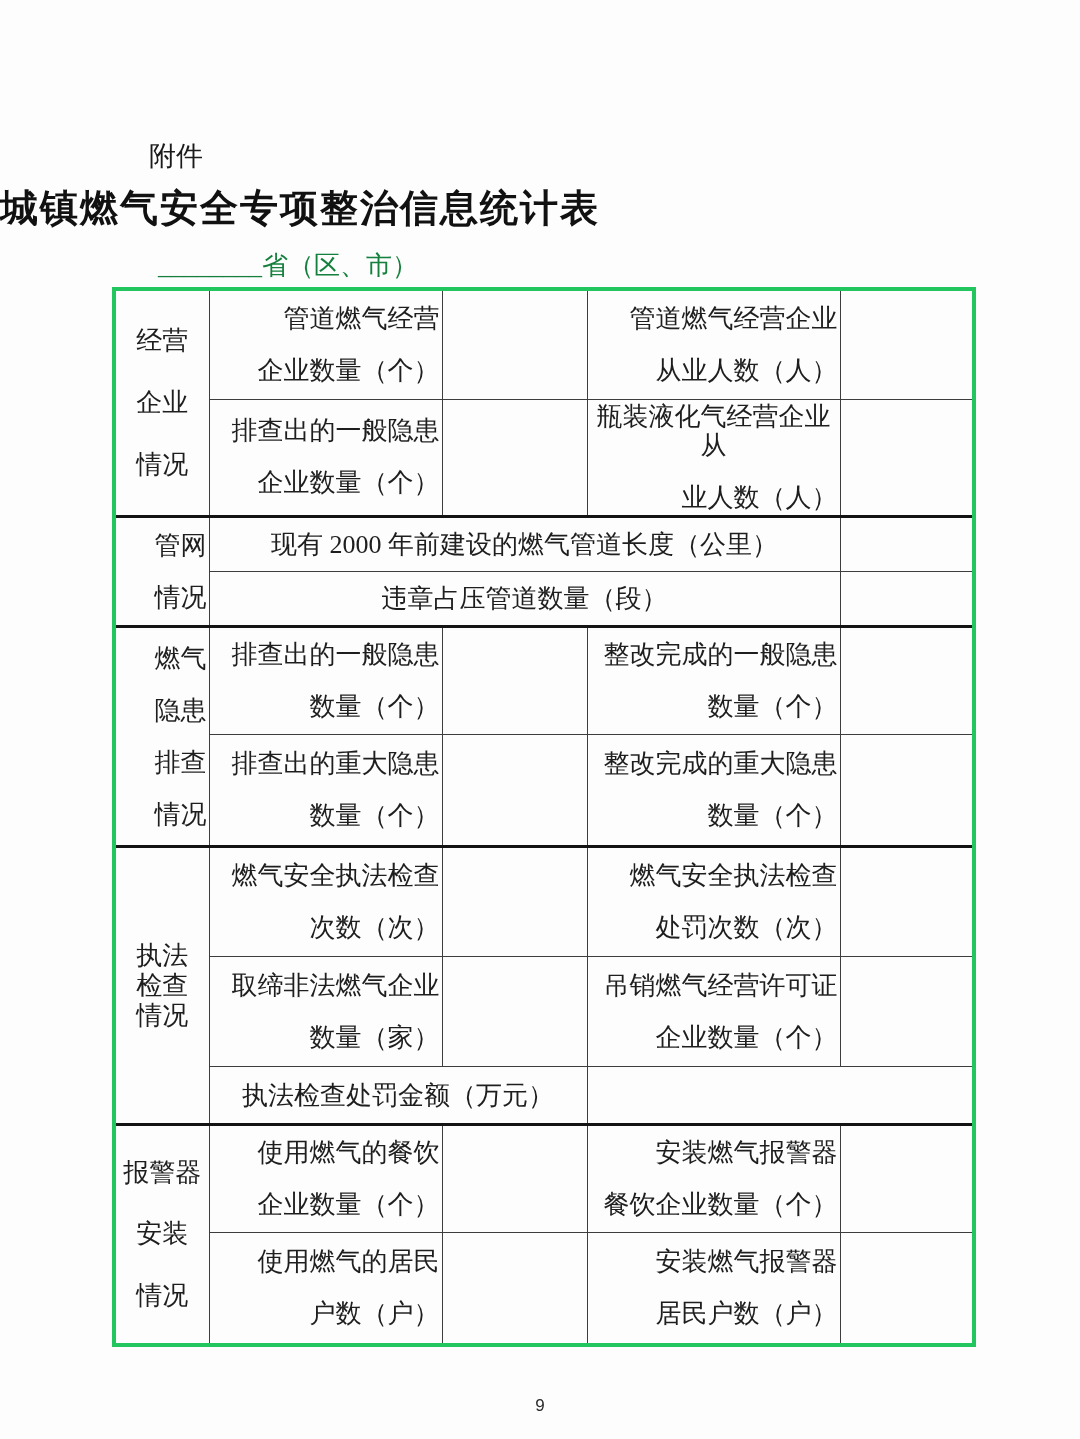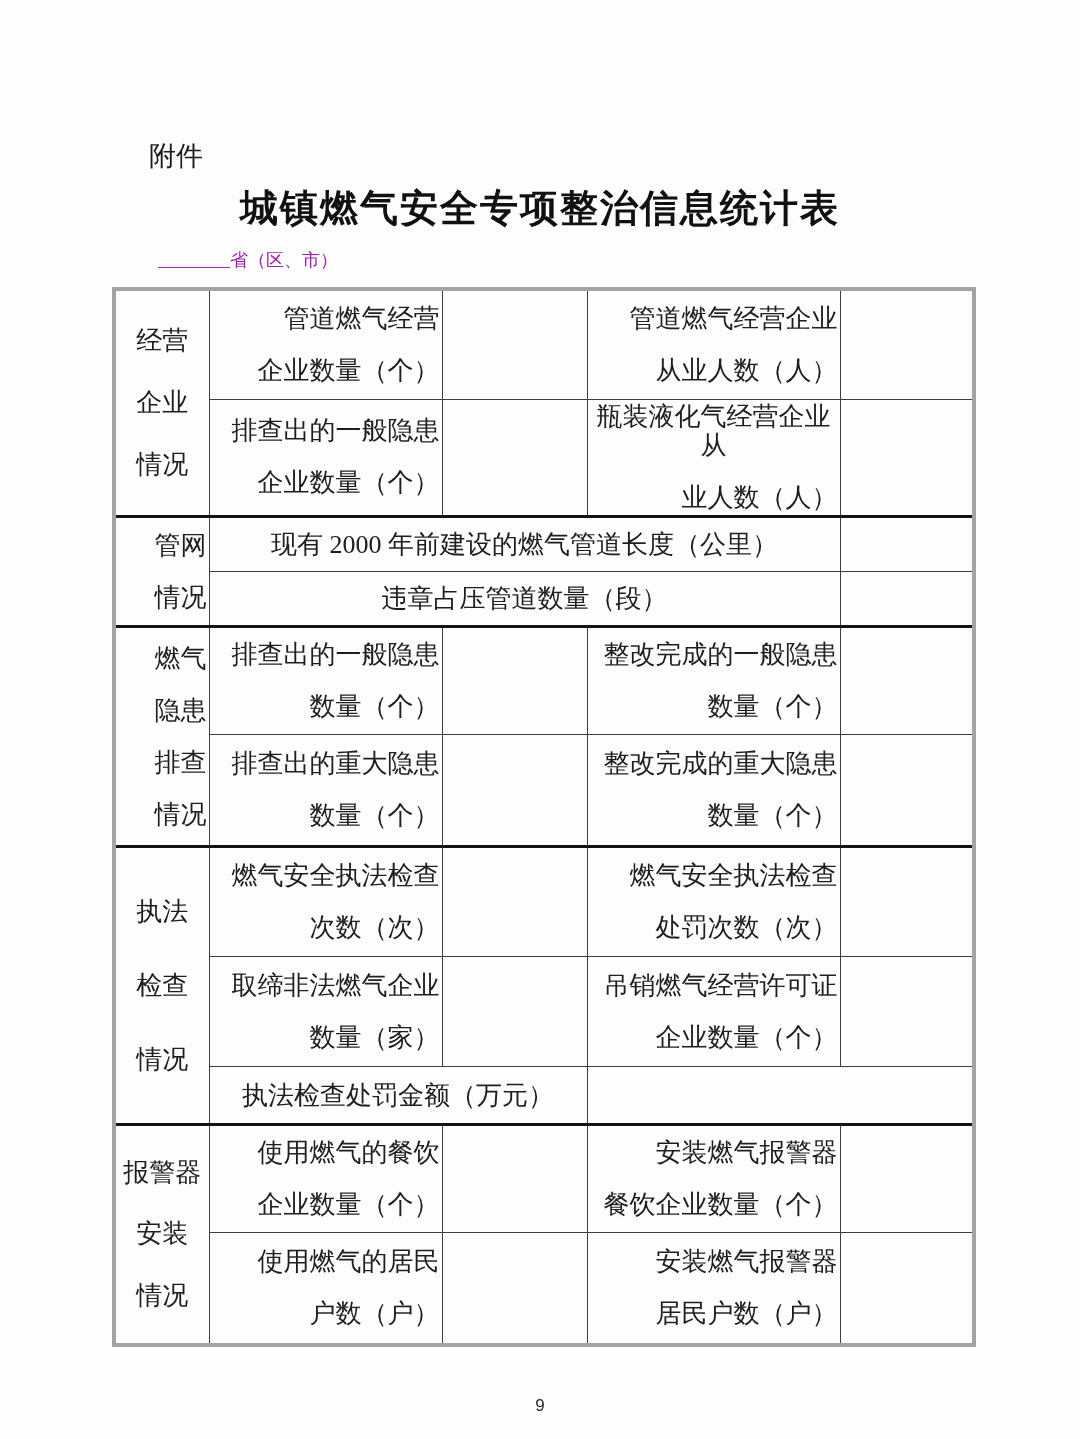--- a/index.html
+++ b/index.html
@@ -11,49 +11,49 @@
     position:relative;
     overflow:hidden;
   }
   .attachment {
     position:absolute; left:149px; top:138px;
     font-size:27px; font-weight:500;
     font-family:"Liberation Sans","DejaVu Sans",sans-serif;
   }
   .title {
     position:absolute; top:183px; left:0; width:100%;
-    text-align:center; font-size:38px; font-weight:bold;
+    font-size:38px; font-weight:bold;
     letter-spacing:2px; color:#111;
   }
   .subhead {
     position:absolute; top:248px; left:112px; width:860px;
-    font-size:18px; display:flex; justify-content:space-between;
-    padding:0 64px 0 46px; color:#a21caf;
+    font-size:26px; display:flex; justify-content:space-between;
+    padding:0 64px 0 46px; color:#15803d;
   }
   .subhead .blank { letter-spacing:0; }
   table.form {
     position:absolute; left:112px; top:287px; width:860px;
     border-collapse:collapse; table-layout:fixed;
-    border:4px solid #a3a3a3;
+    border:4px solid #22c55e;
   }
   table.form td {
     border:1.5px solid #3d3d3d;
     text-align:center; vertical-align:middle;
     font-size:26px; padding:2px; color:#1e1e1e;
     overflow:hidden;
   }
   tr.sec-top > td { border-top:3.5px solid #141414; }
   .c1 { width:95px; } .c2 { width:233px; } .c3 { width:145px; }
   .c4 { width:253px; } .c5 { width:134px; }
   tr.h110 { height:110px; } tr.h55 { height:55px; }
   tr.h108 { height:108px; } tr.h112 { height:112px; }
   tr.h58  { height:58px; }
   .stack { display:flex; flex-direction:column; align-items:center; justify-content:center; }
   .stack span { line-height:1.15; display:block; }
-  .g26 { gap:22px;align-items:flex-end; } .g32 { gap:32px; } .g44 { gap:44px; }
+  .g26 { gap:22px;align-items:flex-end; } .g32 { gap:32px; } .g44 { }
   .pageno {
     position:absolute; top:1396px; left:0; width:100%;
     text-align:center; font-size:17px; color:#2b2b2b;
     font-family:"Liberation Sans","DejaVu Sans",sans-serif;
   }
 </style>
 </head>
 <body>
 
 <div class="attachment">附件</div>

